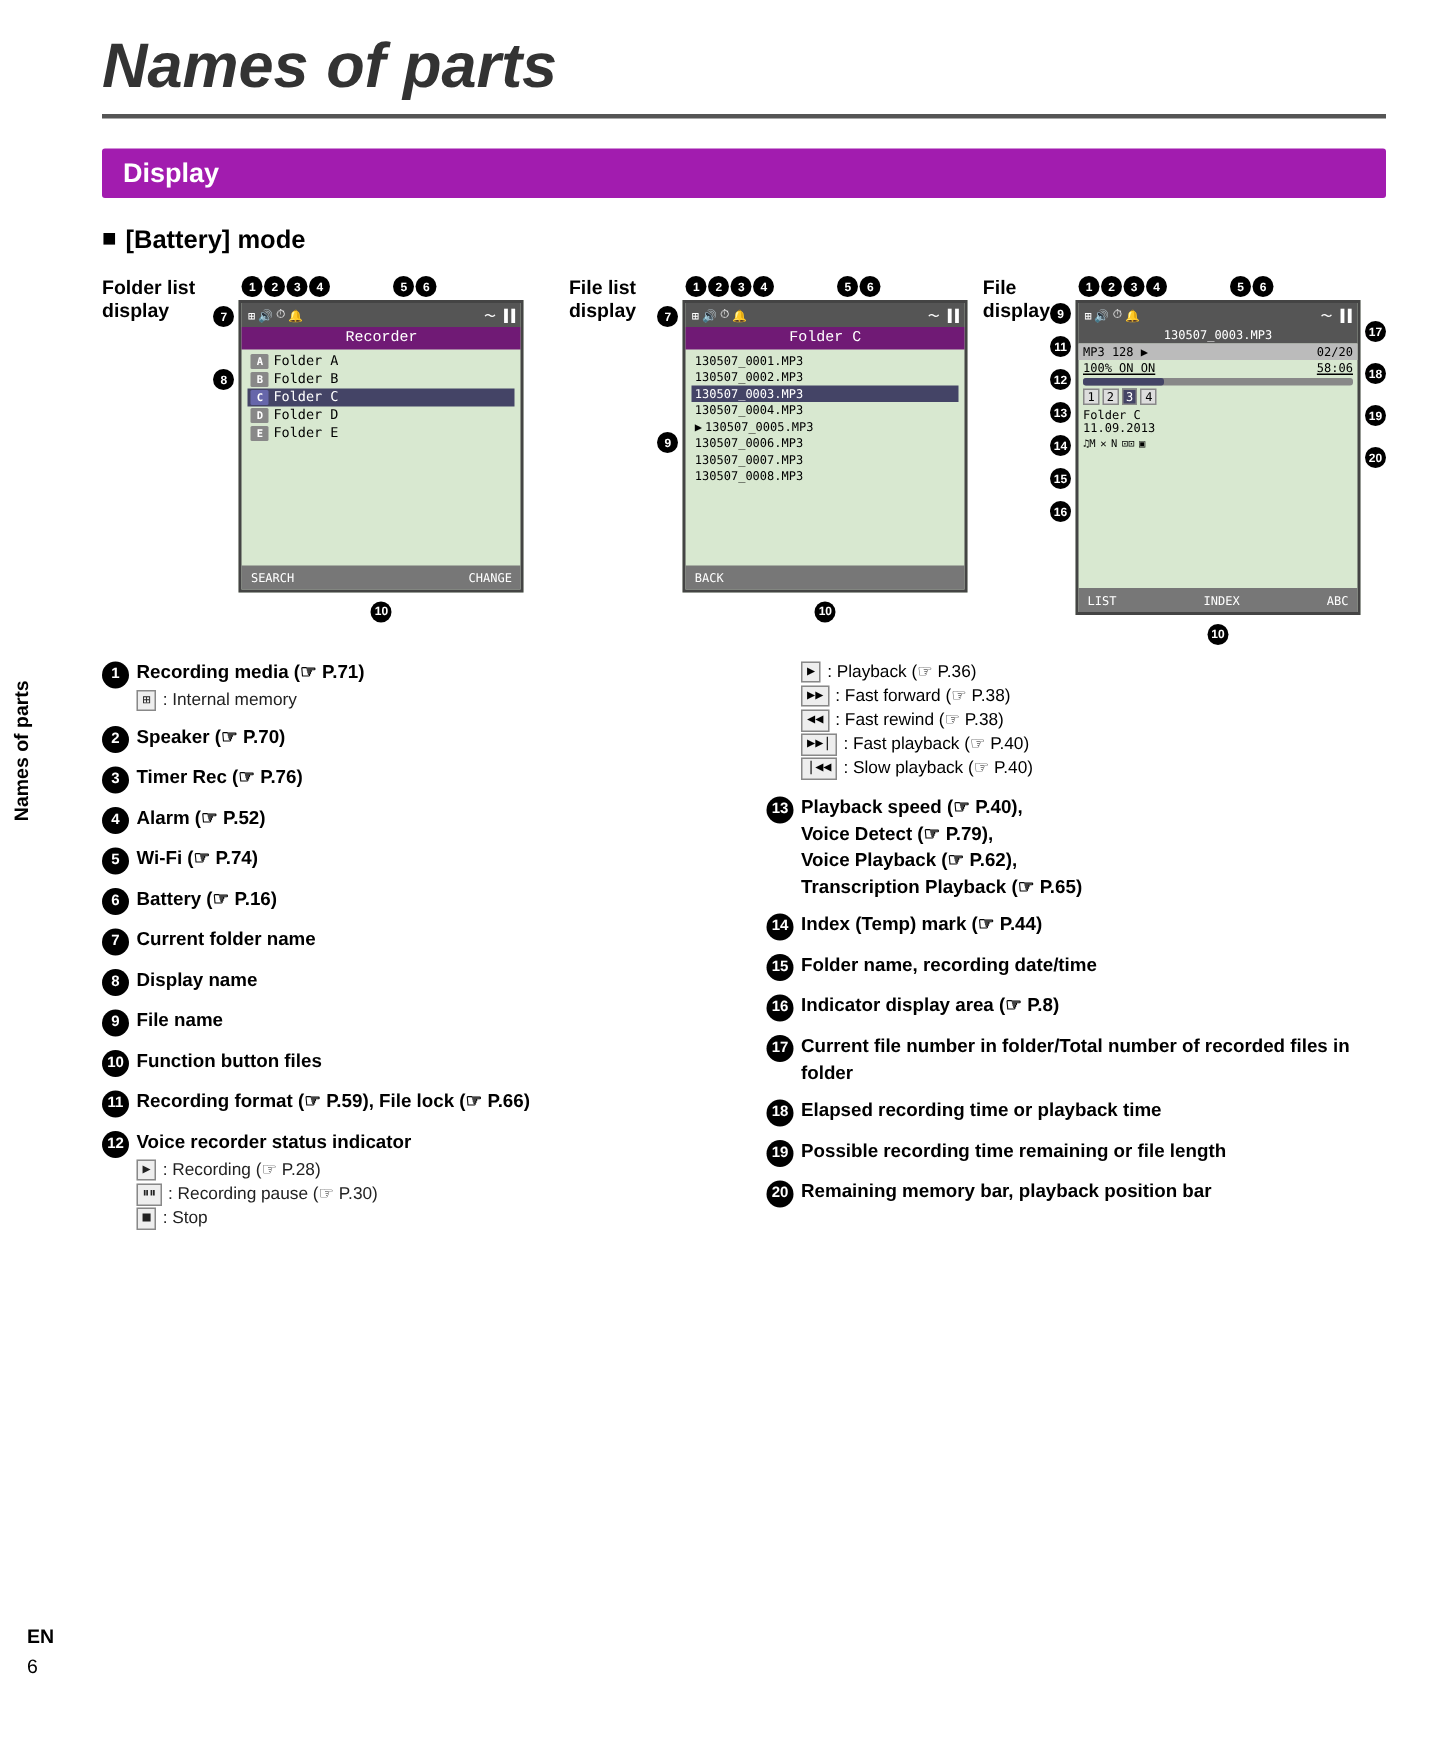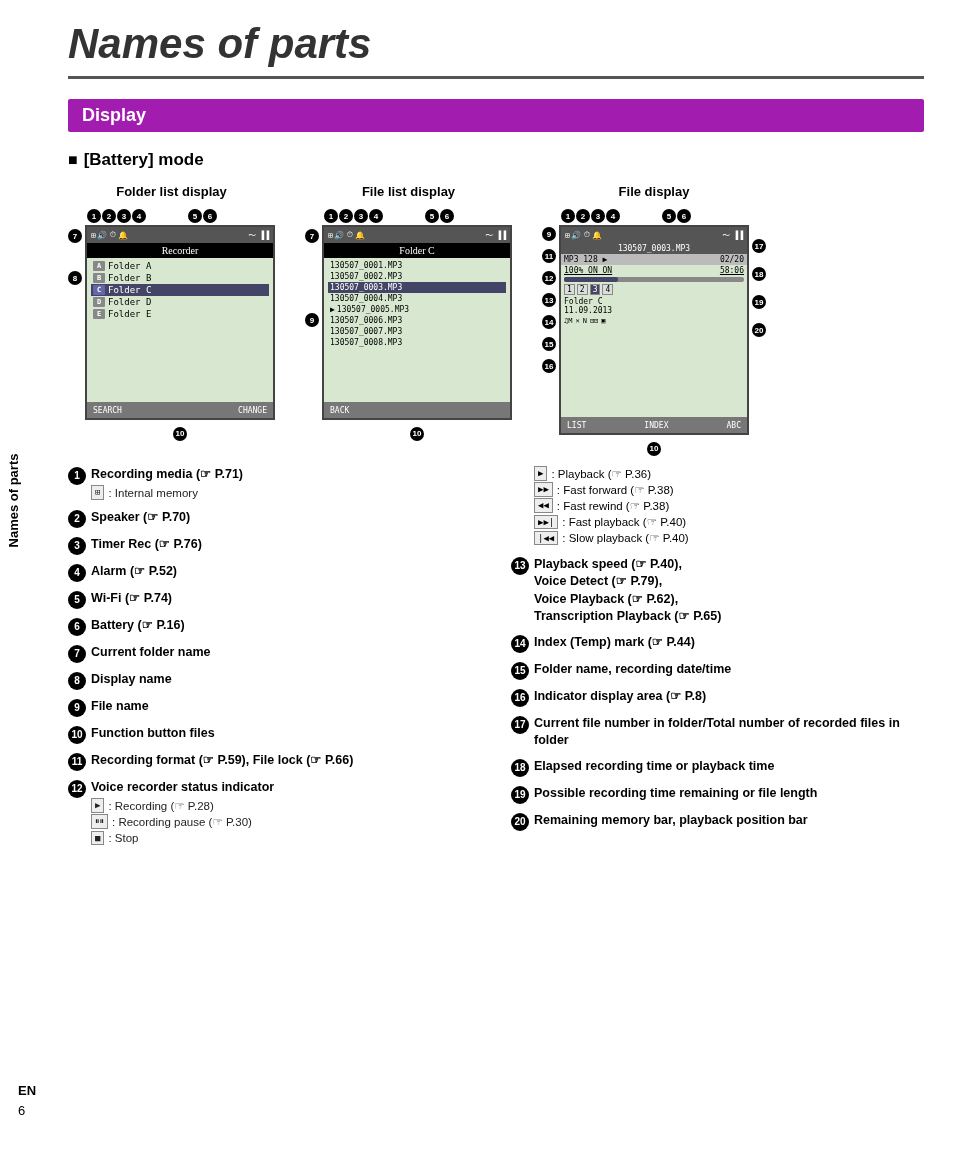--- a/index.html
+++ b/index.html
@@ -127,26 +127,26 @@
       align-items: center;
     }
     .screen-top-right {
       display: flex;
       gap: 3px;
       align-items: center;
     }
 
     
     .screen-title-bar {
-      background: #000000;
+      background: #701a75;
       color: #fff;
       text-align: center;
       font-size: 10px;
       padding: 2px;
-      font-family: Liberation Serif, serif;
+      font-family: Liberation Mono, monospace;
     }
     .screen-body {
       padding: 2px 4px;
     }
     .folder-item {
       display: flex;
       align-items: center;
       gap: 3px;
       font-size: 9px;
       padding: 1px 2px;
@@ -272,22 +272,21 @@
     
     .displays-area {
       position: relative;
       display: flex;
       gap: 10px;
       margin-bottom: 5px;
     }
     .screen-container {
       position: relative;
       display: flex;
-      flex-direction: column;
-      align-items: center;
+      align-items: flex-start;
     }
     .screen-container-title {
       font-size: 13px;
       font-weight: bold;
       margin-bottom: 10px;
     }
 
     
     .small-circle {
       width: 14px;
@@ -445,21 +444,21 @@
             </div>
           </div>
 
           <div style="text-align:center; margin-top:2px;">
             <div class="small-circle" style="margin:0 auto;">10</div>
           </div>
         </div>
       </div>
     </div>
 
-    <div class="screen-container" style="margin-left:20px;">
+    <div class="screen-container" style="">
       <div class="screen-container-title">File display</div>
 
       <div style="display:flex; flex-direction:row; align-items:flex-start;">
 
         <div style="display:flex; flex-direction:column; margin-right:3px; padding-top:18px; gap:8px;">
           <div class="small-circle">9</div>
           <div class="small-circle">11</div>
           <div class="small-circle">12</div>
           <div class="small-circle">13</div>
           <div class="small-circle">14</div>

